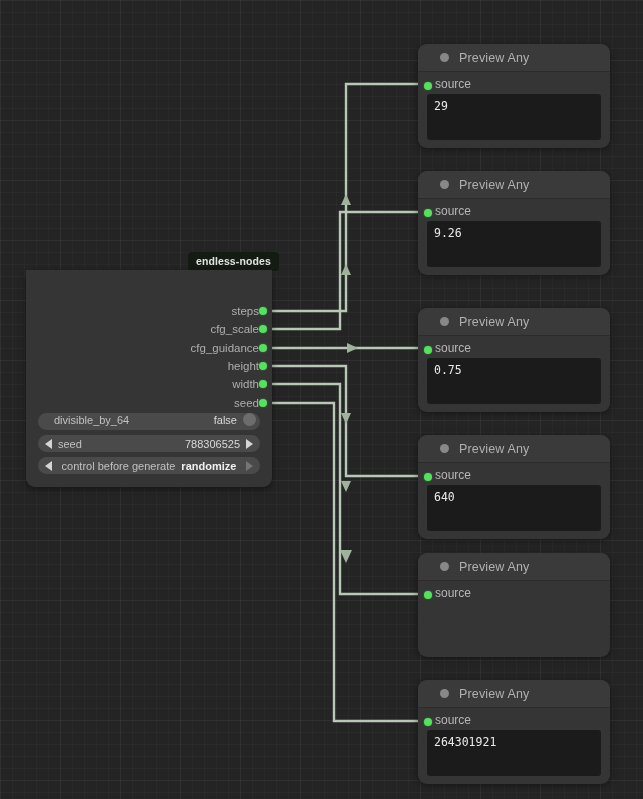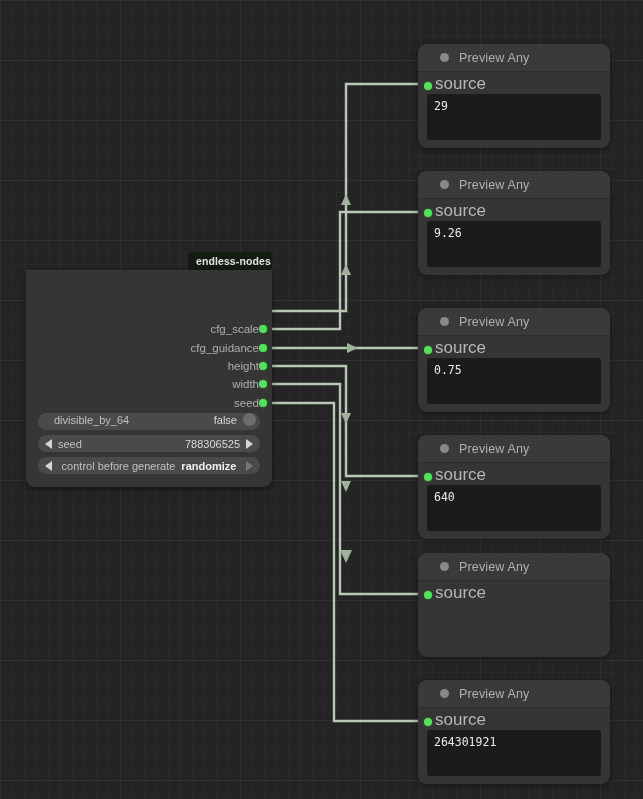--- a/index.html
+++ b/index.html
@@ -55,21 +55,21 @@
     background:#353535;
     border-bottom-left-radius:9px;border-bottom-right-radius:9px;
   }
 
   
   .ext-badge{
     position:absolute;
     background:#131b12;
     color:#e2e2e2;
     font-size:10.5px;font-weight:bold;
-    padding:3px 1px 4px 8px;
+    padding:3px 8px 4px 8px;
     border-radius:4px;
     white-space:nowrap;
     letter-spacing:.1px;
   }
 
   
   #node-randomizer{left:26px;top:270px;width:246px;height:217px;}
   #node-randomizer .node-body{height:190px;}
 
   .out-slot{
@@ -112,21 +112,21 @@
   .w-strong{color:#f0f0f0;font-weight:bold;}
 
   
   .preview{left:418px;width:192px;height:103px;}
   .preview .node-body{height:76px;}
   .in-slot{
     position:absolute;left:0;top:30px;height:14px;
     display:flex;align-items:center;
   }
   .in-dot{left:5.5px;top:5px;}
-  .in-label{color:#b6b6b6;font-size:17px;margin-left:17px;white-space:nowrap;}
+  .in-label{color:#b6b6b6;font-size:12px;margin-left:17px;white-space:nowrap;}
   .preview-box{
     position:absolute;left:9px;top:22px;width:174px;height:46px;
     background:#1b1b1b;
     border-radius:3px;
     box-sizing:border-box;
     padding:5px 7px;
     color:#eaeaea;
     font-family:"DejaVu Sans Mono", monospace;
     font-size:11.5px;
     line-height:14px;
@@ -166,20 +166,24 @@
       <polygon points="346,492 341,481 351,481"></polygon>
       <polygon points="346,563 340,550 352,550"></polygon>
     </g>
   </svg>
 
   <div class="ext-badge" style="left:188px;top:252px;">endless-nodes</div>
 
   <div class="node" id="node-randomizer">
     <div class="node-body">
 
+      <div class="out-slot" style="top:33px;">
+        <span class="out-label">steps</span>
+        <span class="dot out-dot"></span>
+      </div>
       <div class="out-slot" style="top:51px;">
         <span class="out-label">cfg_scale</span>
         <span class="dot out-dot"></span>
       </div>
       <div class="out-slot" style="top:70px;">
         <span class="out-label">cfg_guidance</span>
         <span class="dot out-dot"></span>
       </div>
       <div class="out-slot" style="top:88px;">
         <span class="out-label">height</span>

